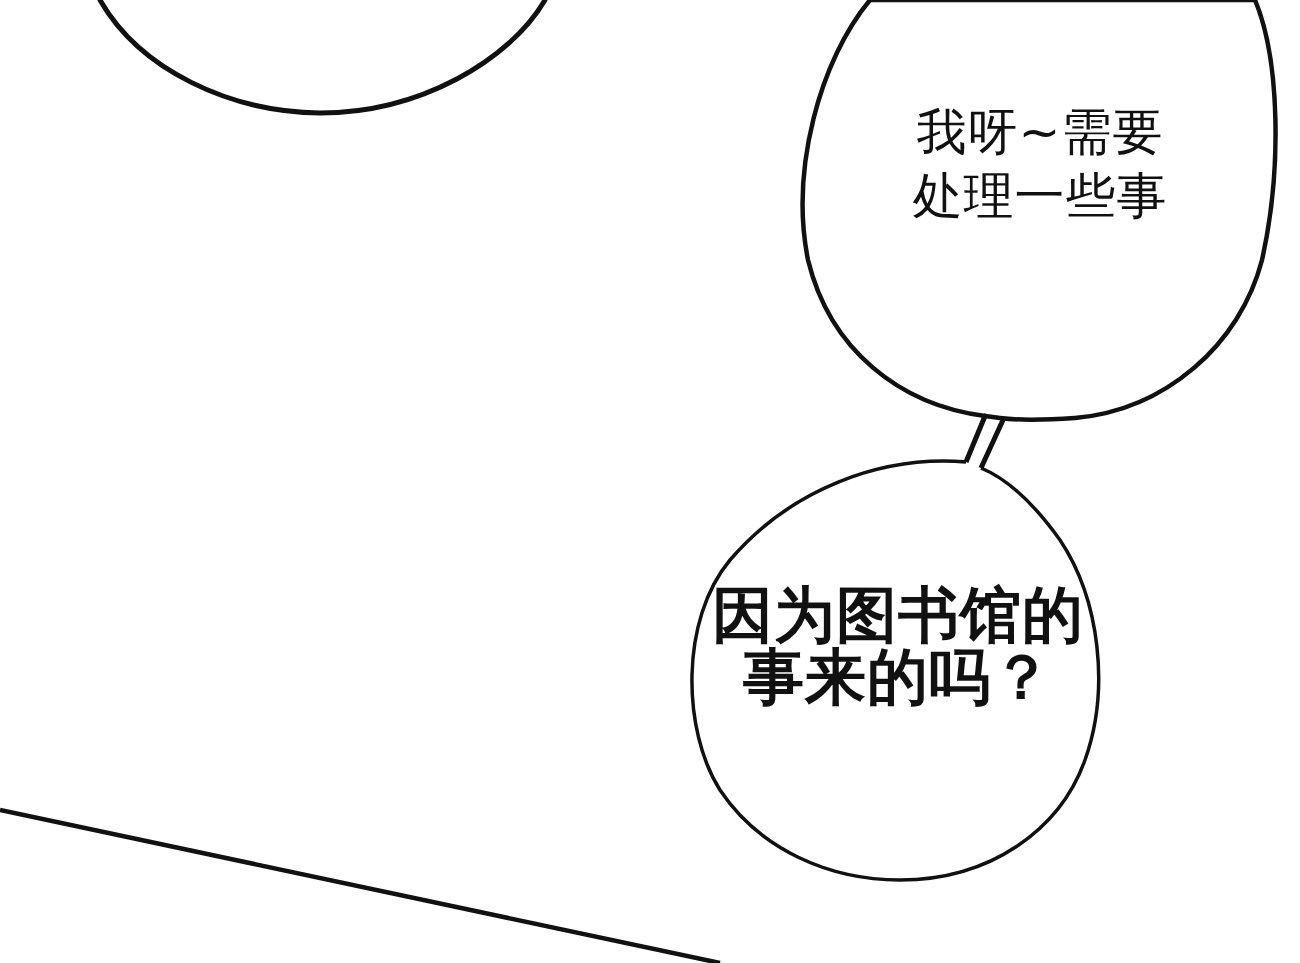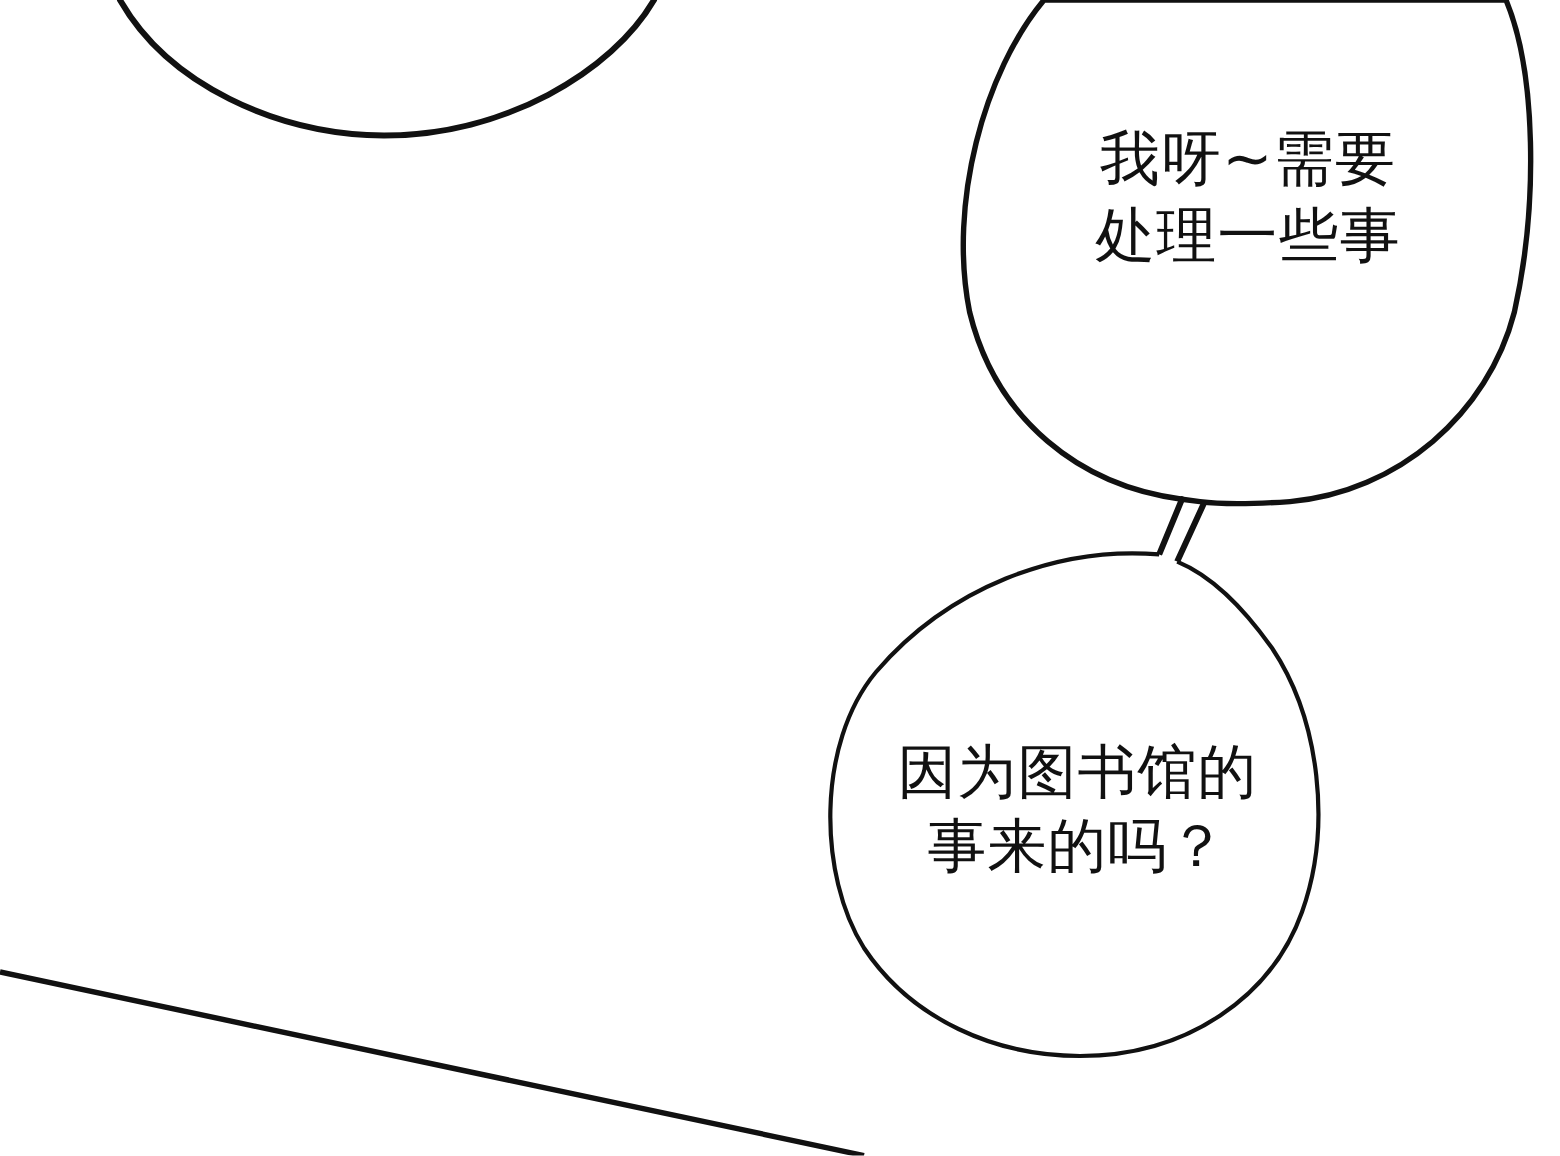--- a/index.html
+++ b/index.html
@@ -10,21 +10,21 @@
       position: absolute;
       font-family: "DejaVu Sans", sans-serif;
       color: #111111;
       text-align: center;
       white-space: pre-line;
       line-height: 64px;
       font-size: 50px;
       letter-spacing: 1px;
     }
     #text-top { left: 880px; top: 100px; width: 320px; }
-    #text-bottom { left: 708px; top: 613px; width: 380px; line-height: 62px; font-size: 49px; }
+    #text-bottom { left: 708px; top: 584px; width: 380px; line-height: 62px; font-size: 61px; font-weight: bold; }
   </style>
 </head>
 <body>
 
 <div class="canvas">
   <svg class="art" width="1300" height="963" viewBox="0 0 1300 963">
 
     <path d="M 100 0 C 140 70, 230 112, 320 113 C 420 113, 510 60, 545 0" fill="#ffffff" stroke="#111111" stroke-width="5" stroke-linecap="round"></path>
 
     <path d="M 985 416

